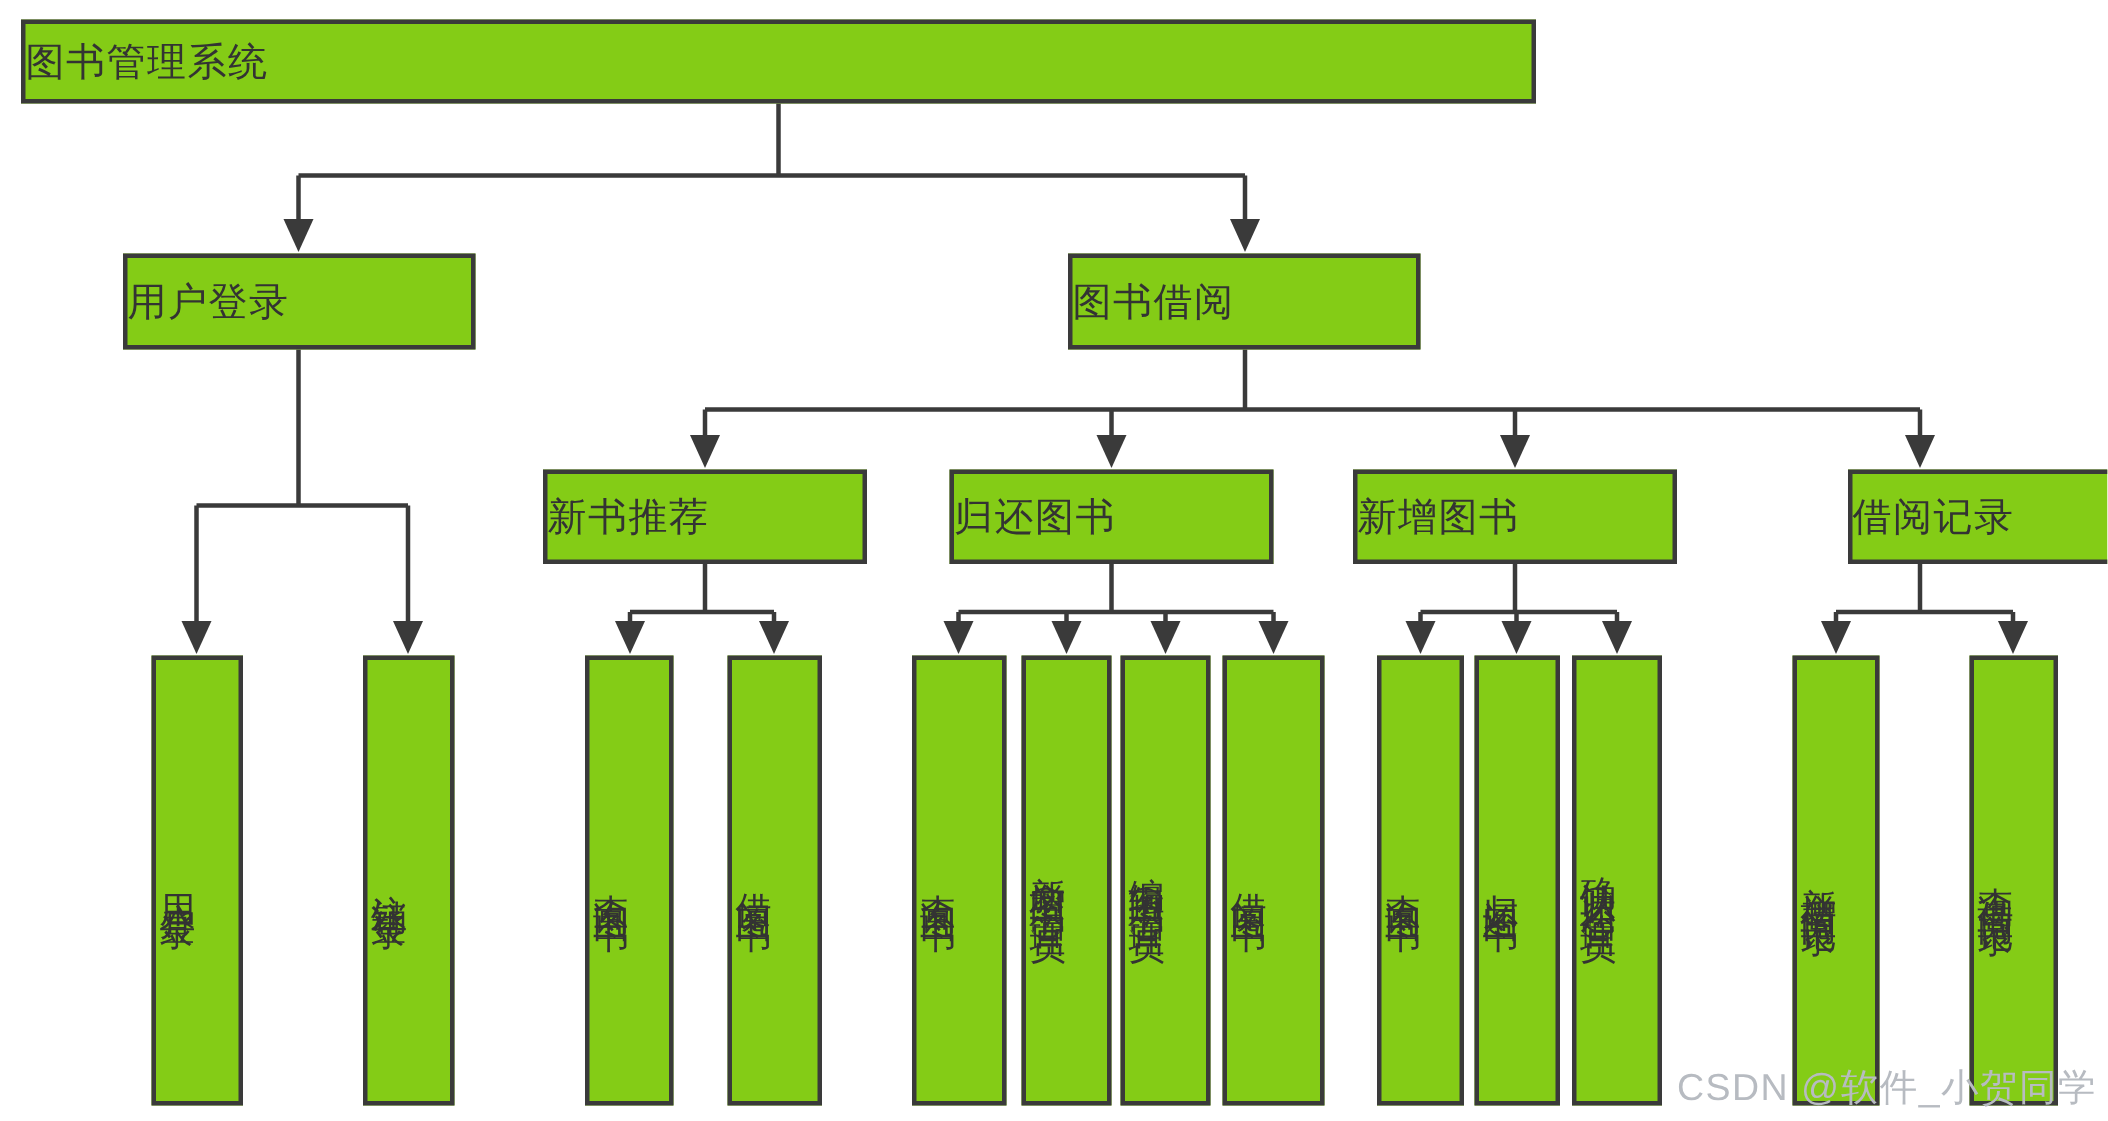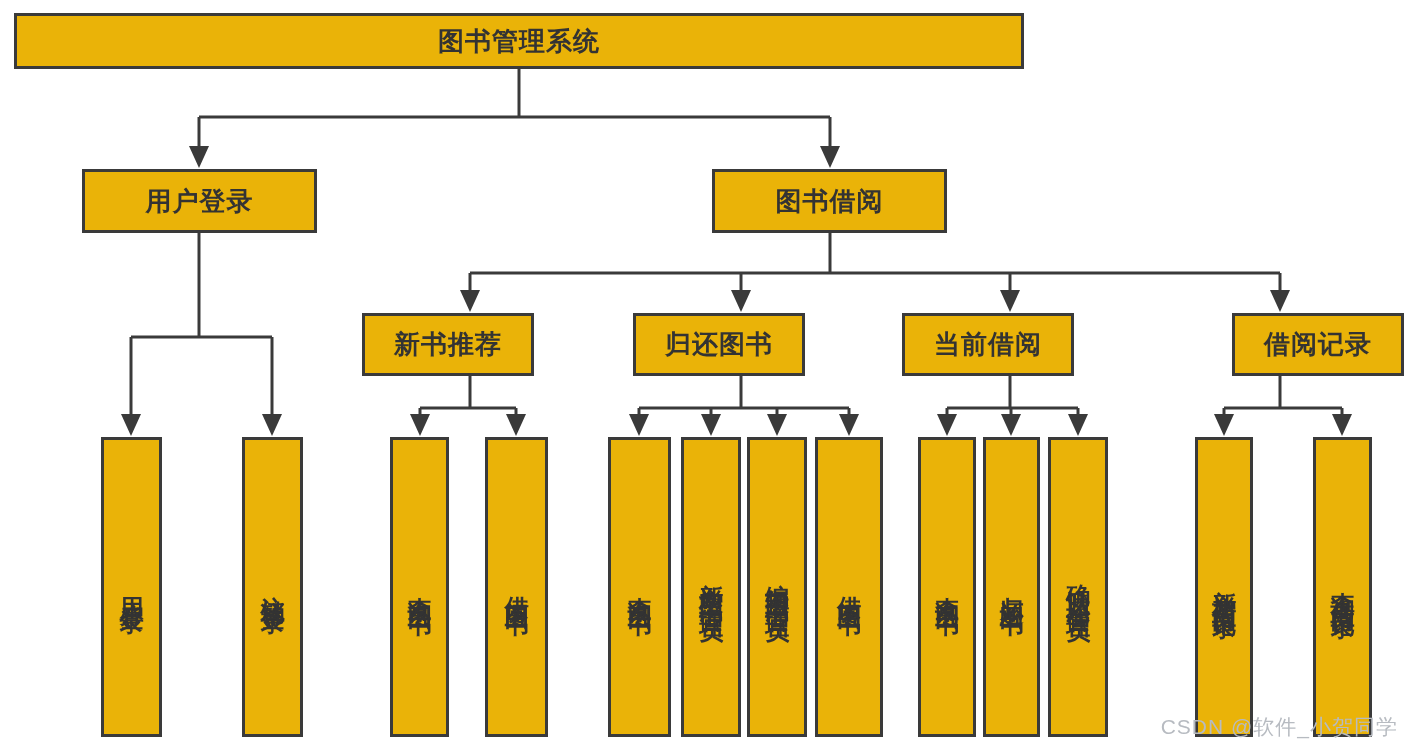--- a/index.html
+++ b/index.html
@@ -13,46 +13,44 @@
   }
   .connectors {
     position: absolute;
     left: 0; top: 0;
     width: 1405px; height: 747px;
   }
   .box {
     position: absolute;
     box-sizing: border-box;
     border: 3px solid #3a3a3a;
-    background: #eab308;
+    background: #84cc16;
     display: flex;
     align-items: center;
-    justify-content: center;
     color: #333333;
-    font-weight: bold;
   }
   .h-label { font-size: 26px; letter-spacing: 1px; white-space: nowrap; }
   .root-box  { left: 14px;  top: 13px;  width: 1010px; height: 56px; }
   .lvl2      { top: 169px; height: 64px; width: 235px; }
-  .lvl3      { top: 313px; height: 63px; width: 172px; }
+  .lvl3      { top: 313px; height: 63px; width: 216px; }
   .leaf      { top: 437px; height: 300px; }
   .leaf .v-label {
     writing-mode: vertical-rl;
     text-orientation: mixed;
     font-size: 24px;
     letter-spacing: 5px;
     line-height: 1.1;
     color: #333333;
     white-space: nowrap;
   }
   .watermark {
     position: absolute;
     right: 7px;
     bottom: 6px;
-    font-size: 21px;
+    font-size: 25px;
     letter-spacing: 1px;
     color: #b7bbc1;
     white-space: nowrap;
   }
 </style>
 </head>
 <body>
 
 <div class="canvas">
 
@@ -129,21 +127,21 @@
     <span class="h-label">图书借阅</span>
   </div>
 
   <div class="box lvl3" style="left:362px">
     <span class="h-label">新书推荐</span>
   </div>
   <div class="box lvl3" style="left:633px">
     <span class="h-label">归还图书</span>
   </div>
   <div class="box lvl3" style="left:902px">
-    <span class="h-label">当前借阅</span>
+    <span class="h-label">新增图书</span>
   </div>
   <div class="box lvl3" style="left:1232px">
     <span class="h-label">借阅记录</span>
   </div>
 
   <div class="box leaf" style="left:101px;width:61px">
     <span class="v-label">用户登录</span>
   </div>
   <div class="box leaf" style="left:242px;width:61px">
     <span class="v-label">注销登录</span>

